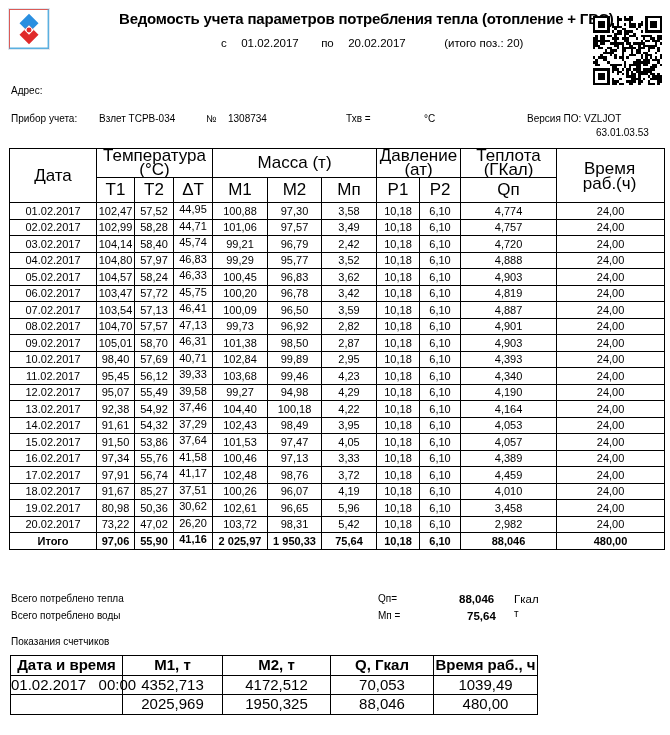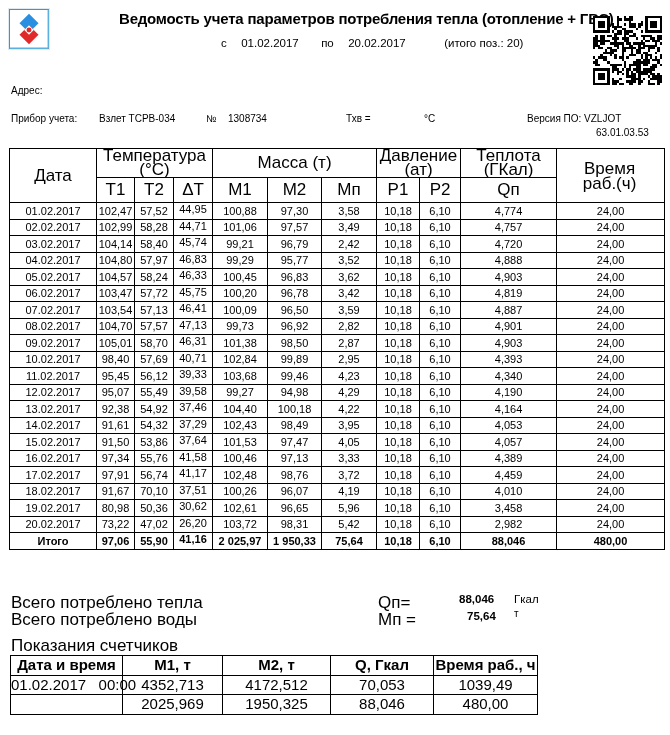--- a/index.html
+++ b/index.html
@@ -23,21 +23,21 @@
   #main-table thead tr.h1 th { height: 28px; }
   #main-table thead tr.h2 th { height: 24px; }
   #main-table tr.total td { font-weight: bold; margin-top: 36px; }
   #main-table td.dt { vertical-align: top; line-height: 12px; }
 
   #meter-table { left: 10px; top: 655px; width: 527px; }
   #meter-table td, #meter-table th { border: 1px solid #000; padding: 0; text-align: center;
        font-size: 15px; height: 18.5px; line-height: 16px; }
   #meter-table th { font-weight: bold; }
 
-  .sum-label { font-size: 17px; text-align: center; }
+  .sum-label { font-size: 10px; text-align: center; }
   .sum-val { font-size: 11.5px; font-weight: bold; }
   .sum-unit { font-size: 11.5px; padding-left: 12px; }
 </style>
 </head>
 <body>
 
 <div id="logo" class="abs">
   <svg viewBox="0 0 42 42">
     <rect x="0.5" y="0.5" width="41" height="41" fill="#fff" stroke="#d9534f" stroke-width="1"></rect>
     <line x1="0.5" y1="41.5" x2="41.5" y2="41.5" stroke="#5bb0e0" stroke-width="2"></line>
@@ -672,21 +672,21 @@
         <td>98,76</td>
         <td>3,72</td>
         <td>10,18</td>
         <td>6,10</td>
         <td>4,459</td>
         <td>24,00</td>
       </tr>
       <tr>
         <td>18.02.2017</td>
         <td>91,67</td>
-        <td>70,10</td>
+        <td>85,27</td>
         <td class="dt">37,51</td>
         <td>100,26</td>
         <td>96,07</td>
         <td>4,19</td>
         <td>10,18</td>
         <td>6,10</td>
         <td>4,010</td>
         <td>24,00</td>
       </tr>
       <tr>

